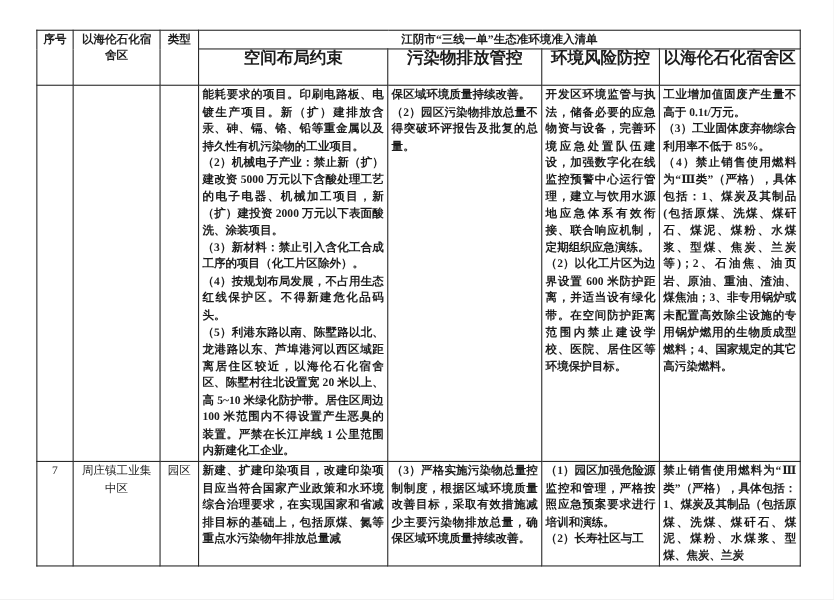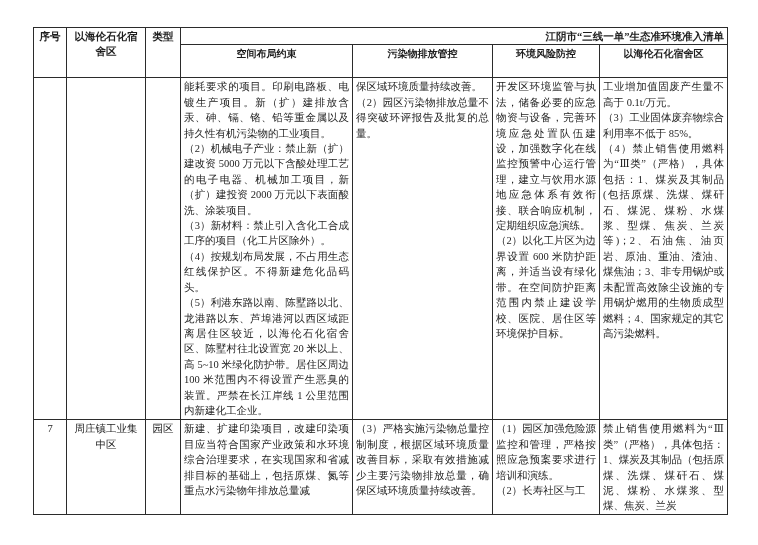--- a/index.html
+++ b/index.html
@@ -26,30 +26,31 @@
     overflow:hidden;
     word-break:break-all;
   }
   thead th{
     font-weight:bold;
     text-align:center;
     vertical-align:middle;
     padding:0 2px;
   }
   th.span-title{
-    text-align:right;
+    text-align:center;
     padding-left:11px;
     font-size:11px;
     height:14px;
   }
-  tr.subhead th{height:31px;font-size:10px;}
+  tr.subhead th{height:31px;font-size:15px;}
   td.mid{text-align:center;vertical-align:middle;}
   td.body-text{
     text-align:justify;
     white-space:pre-line;
+    font-weight:bold;
   }
   tr.row-a{height:342px;}
   tr.row-b{height:73px;}
   .page-number{
     width:694px;
     margin:6px 0 0 33px;
     text-align:center;
     font-size:11px;
   }
 </style>

